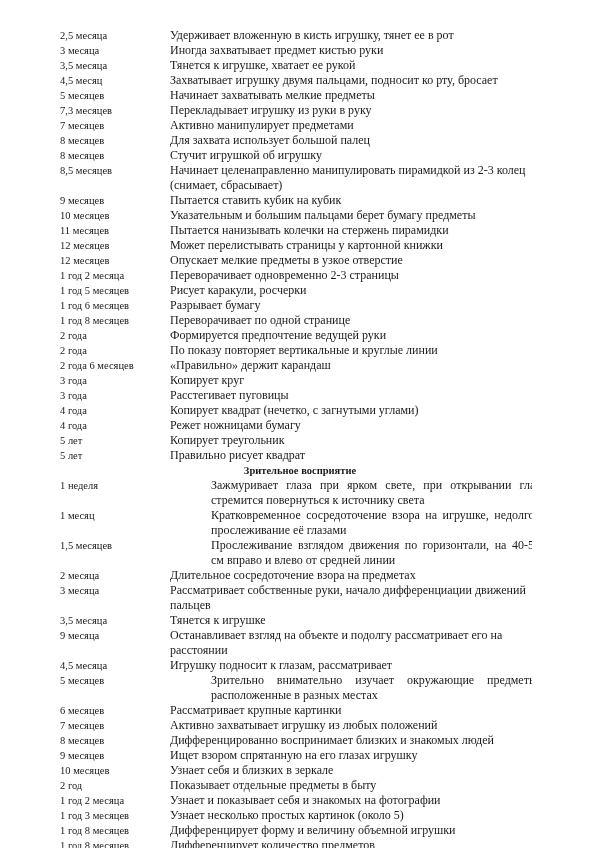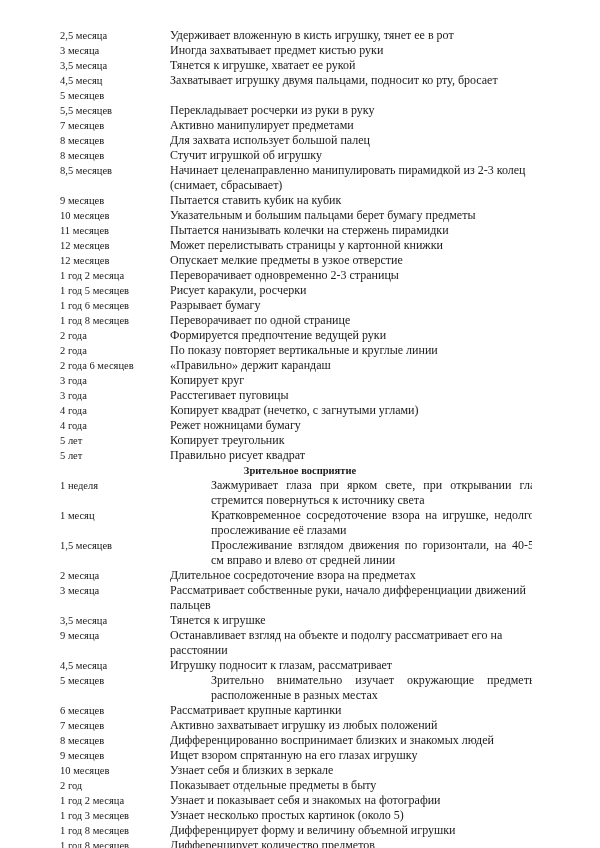--- a/index.html
+++ b/index.html
@@ -75,24 +75,25 @@
       <div class="row">
         <div class="cell-age">3,5 месяца</div>
         <div class="cell-desc">Тянется к игрушке, хватает ее рукой</div>
       </div>
       <div class="row">
         <div class="cell-age">4,5 месяц</div>
         <div class="cell-desc">Захватывает игрушку двумя пальцами, подносит ко рту, бросает</div>
       </div>
       <div class="row">
         <div class="cell-age">5 месяцев</div>
-      </div>
-      <div class="row">
-        <div class="cell-age">5,5 месяцев</div>
-        <div class="cell-desc">Перекладывает росчерки из руки в руку</div>
+        <div class="cell-desc">Начинает захватывать мелкие предметы</div>
+      </div>
+      <div class="row">
+        <div class="cell-age">7,3 месяцев</div>
+        <div class="cell-desc">Перекладывает игрушку из руки в руку</div>
       </div>
       <div class="row">
         <div class="cell-age">7 месяцев</div>
         <div class="cell-desc">Активно манипулирует предметами</div>
       </div>
       <div class="row">
         <div class="cell-age">8 месяцев</div>
         <div class="cell-desc">Для захвата использует большой палец</div>
       </div>
       <div class="row">

